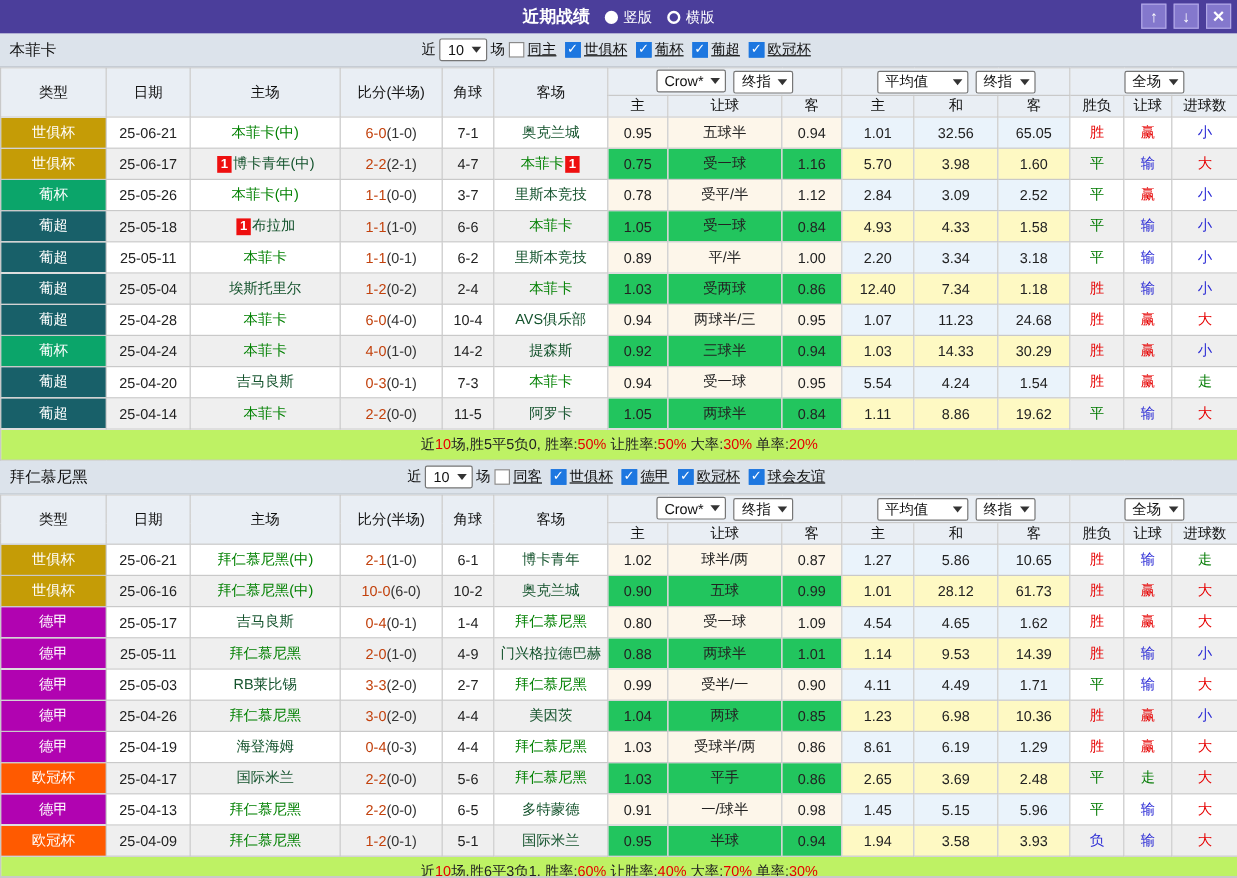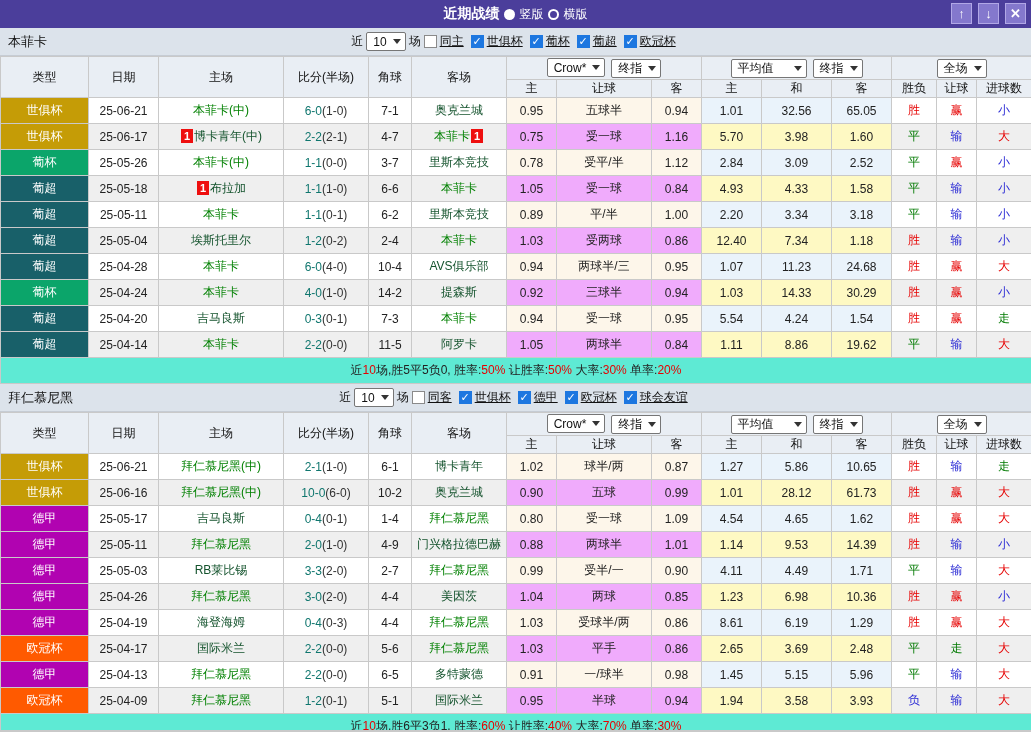--- a/index.html
+++ b/index.html
@@ -1,21 +1,21 @@
 <!DOCTYPE html>
 <html><head>
 <meta charset="utf-8">
 <style>
   html,body{margin:0;padding:0;background:#fff;}
   body{width:1031px;font-family:"Liberation Sans","DejaVu Sans",sans-serif;}
   .app{width:1031px;height:732px;overflow:hidden;border-bottom:2px solid #c9c9c9;box-sizing:border-box;}
 
   
   .titlebar{height:28px;background:#4b3e9b;display:flex;align-items:center;position:relative;color:#fff;}
-  .titlebar-center{flex:1;display:flex;justify-content:center;align-items:center;gap:4px;}
+  .titlebar-center{flex:1;display:flex;justify-content:center;align-items:center;gap:12px;}
   .tb-title{font-weight:bold;font-size:14px;}
   .radio-label{display:inline-flex;align-items:center;gap:5px;font-size:12px;cursor:pointer;text-align:center;}
   .radio-dot{width:11px;height:11px;border-radius:50%;background:#fff;display:inline-block;}
   .radio-ring{width:11px;height:11px;border-radius:50%;border:2px solid #fff;box-sizing:border-box;display:inline-block;}
   .tb-buttons{position:absolute;right:5px;top:3px;display:flex;gap:6px;}
   .tb-btn{width:21px;height:21px;background:#8478cd;border:1px solid #b1a7e6;color:#fff;font-size:13px;font-weight:bold;display:flex;align-items:center;justify-content:center;padding:0;cursor:pointer;}
 
   
   .filterbar{height:28px;background:#dce3eb;display:flex;align-items:center;position:relative;font-size:12px;color:#111;border-bottom:1px solid #c6ccd4;box-sizing:border-box;}
   .team-label{position:absolute;left:8px;font-size:13px;}
@@ -36,34 +36,34 @@
   th,td{border:1px solid #c9c9c9;text-align:center;padding:0;overflow:hidden;white-space:nowrap;}
   thead th{background:#e9eef4;font-weight:normal;color:#111;}
   tr.grp-row th{height:20px;}
   tr.sub-row th{height:17px;}
   .grp-cell{padding:1px 0;}
   .grp-cell .sel{margin:0 3px;}
   tbody td{height:25px;}
   tr.r-odd td{background:#fff;}
   tr.r-even td{background:#efefef;}
   tr.r-odd td.cream{background:#fdf6ea;}
-  tr.r-even td.cream{background:#f0abfc;}
+  tr.r-even td.cream{background:#22c55e;}
   tr.r-odd td.blue{background:#eaf3fb;}
   tr.r-even td.blue{background:#fef9c3;}
   td.type-cell{color:#fff;}
   .team-green{color:#008000;}
   .team-black{color:#14532d;margin-top:8px;}
-  .score-ft{color:#0f766e;}
+  .score-ft{color:#c2410c;}
   .score-ht{color:#333;}
   .badge{display:inline-block;background:#ee0f0f;color:#fff;font-size:11px;line-height:14px;padding:0 3px;margin:0 1px;font-weight:bold;}
   .c-red{color:#e60000;}
   .c-green{color:#007a00;}
   .c-blue{color:#2b2bd5;}
   .c-black{color:#222;}
-  tr.summary-row td{height:25px;background:#5eead4;font-size:12px;}
+  tr.summary-row td{height:25px;background:#bef264;font-size:12px;}
 </style>
 </head>
 <body>
 
 <div class="app">
   <div class="titlebar">
     <div class="titlebar-center">
       <span class="tb-title">近期战绩</span>
       <span class="radio-label">
         <span class="radio-dot"></span>

